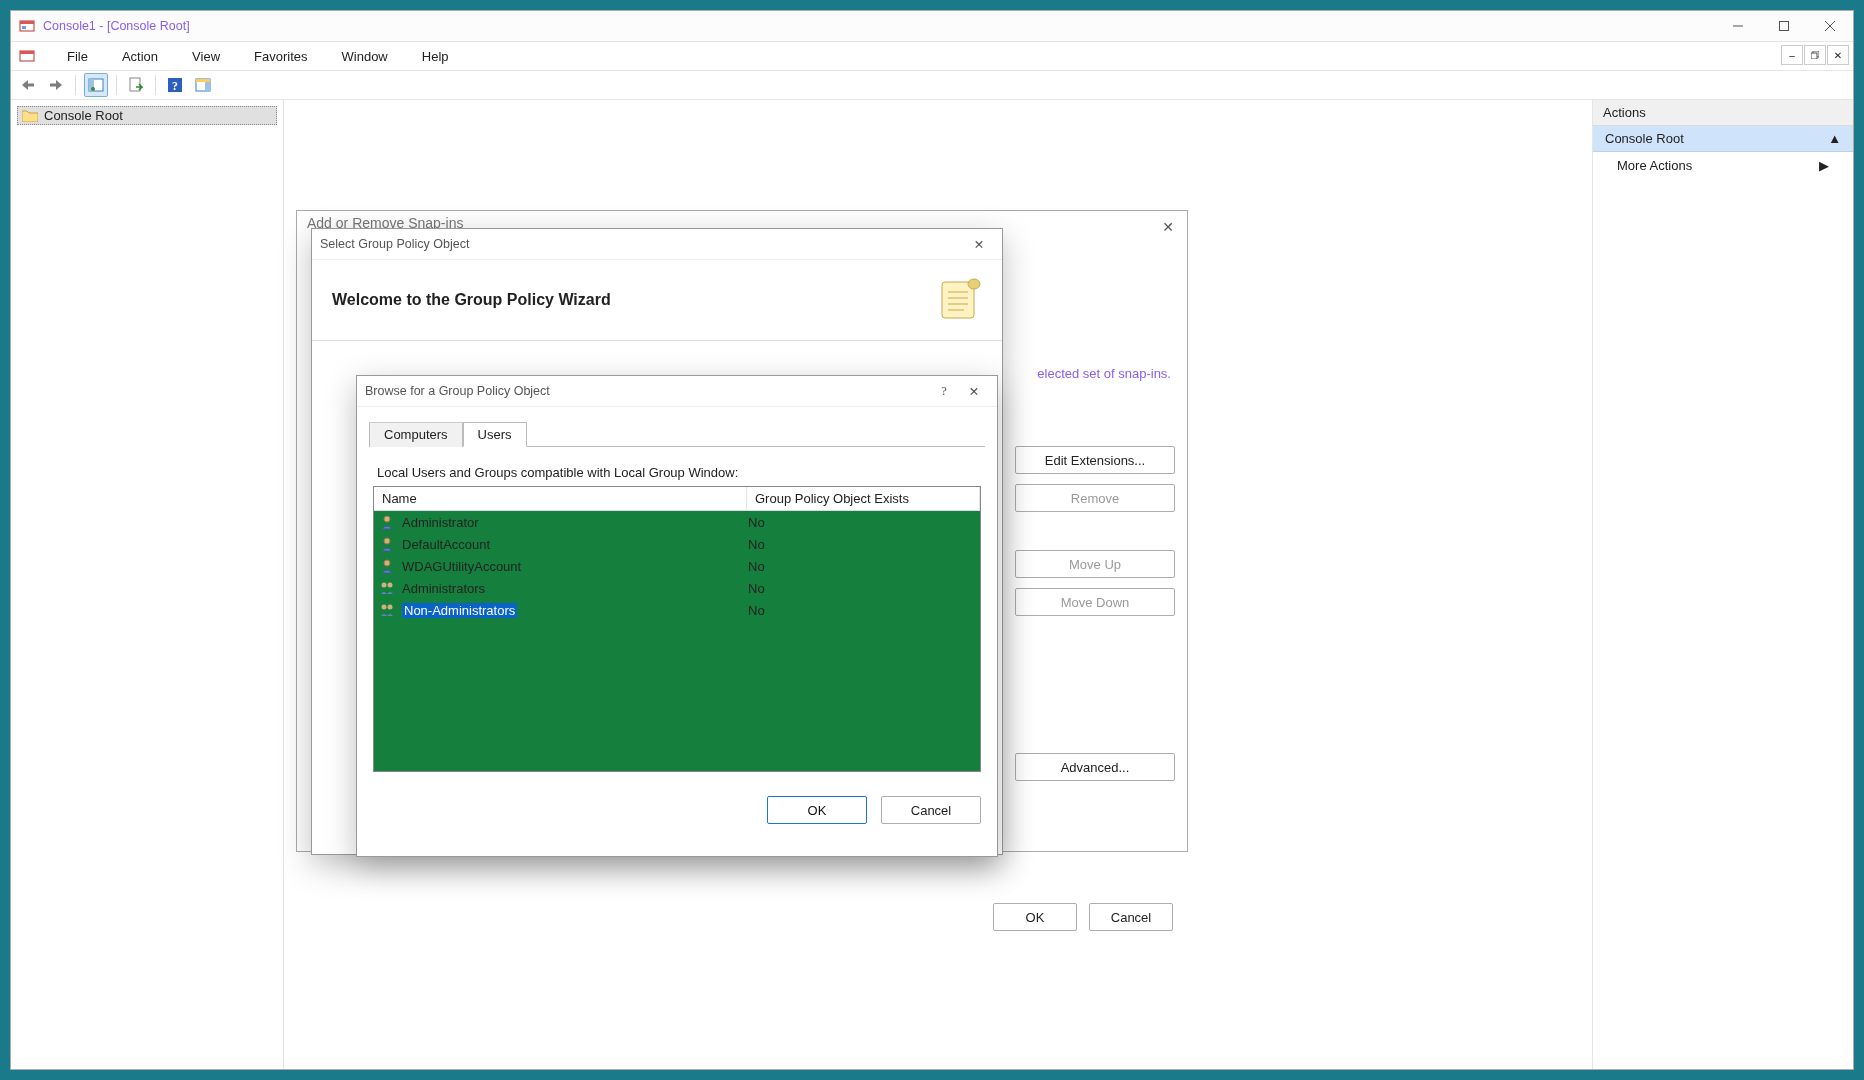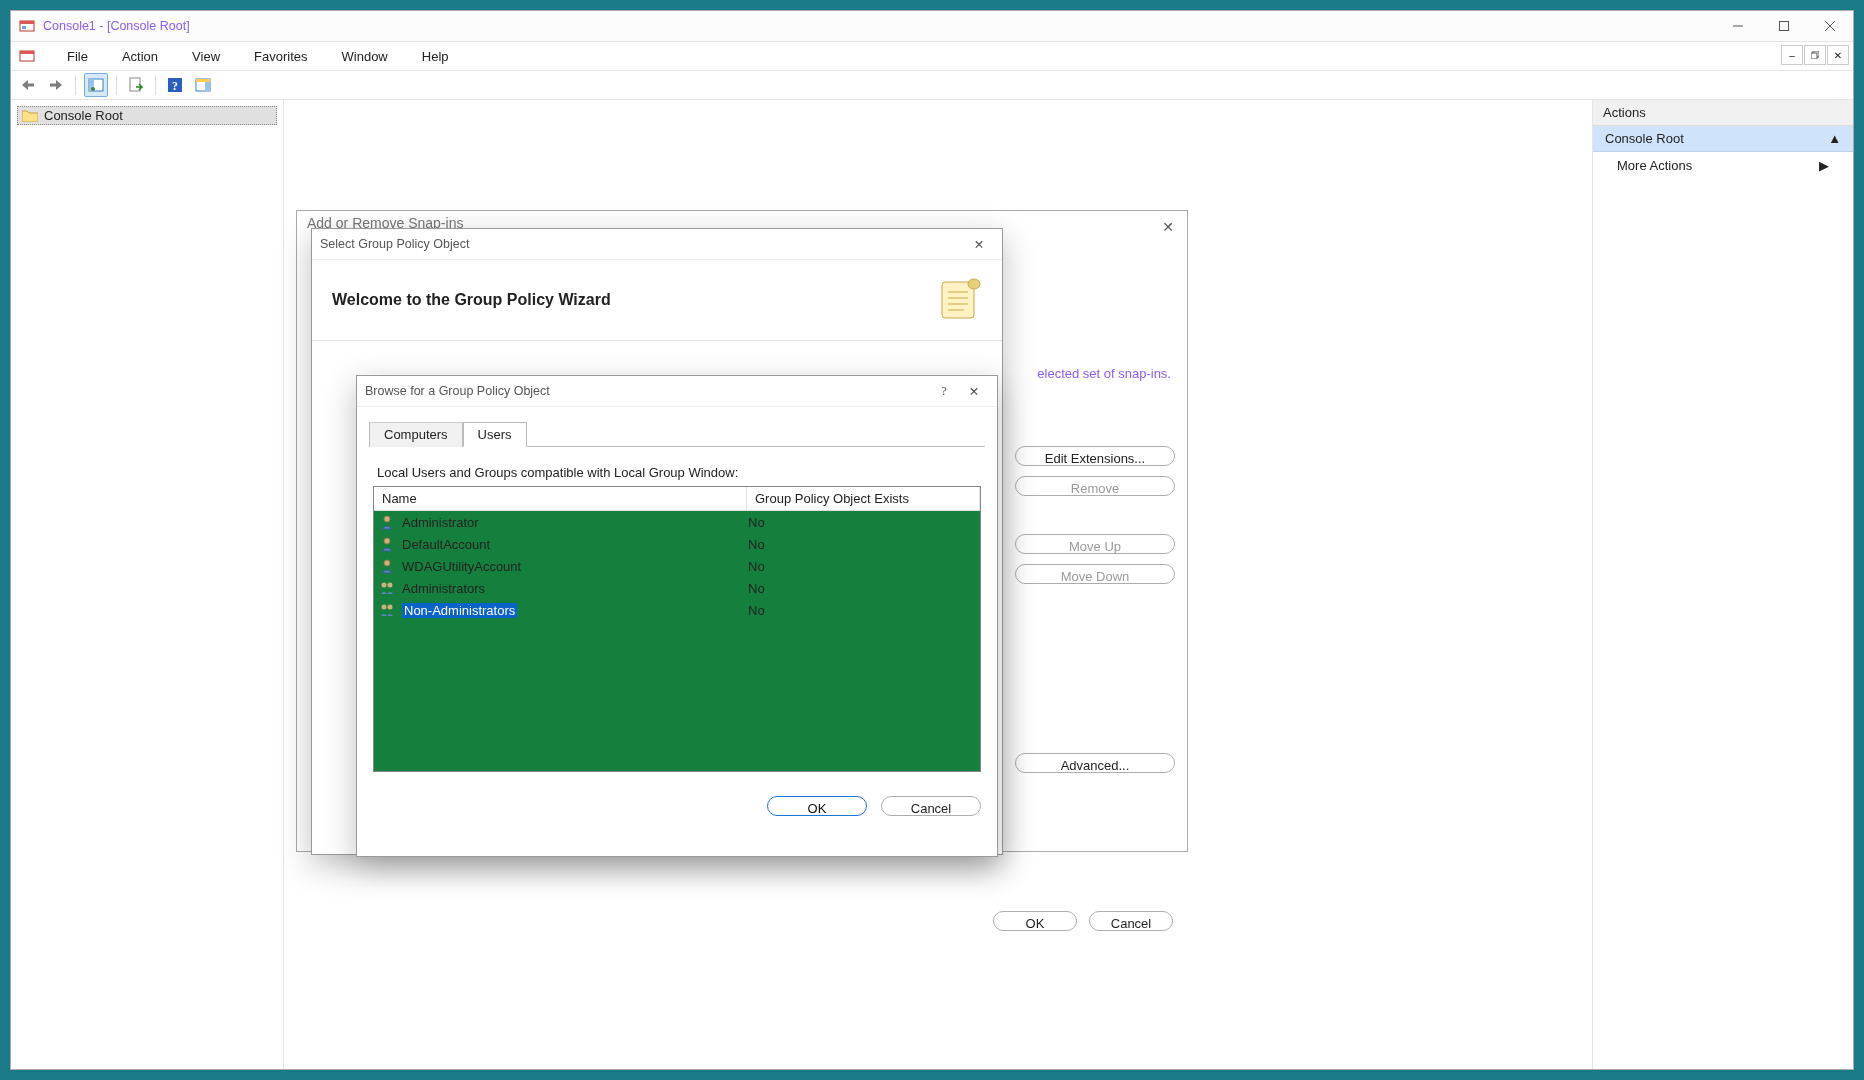--- a/index.html
+++ b/index.html
@@ -35,21 +35,21 @@
 .dlg-title .sp{flex:1}
 .dlg-x{width:30px;height:28px;display:flex;align-items:center;justify-content:center;color:#555}
 
 #dlg-snapins{left:285px;top:110px;width:890px;height:640px;border-color:#aaa;box-shadow:none}
 #dlg-snapins .topline{color:#777;padding:4px 10px 0;font-size:14px}
 #dlg-snapins .hint{position:absolute;top:155px;right:16px;color:#8b5cf6}
 #dlg-snapins .right-btns{position:absolute;right:12px;top:235px;display:flex;flex-direction:column;gap:10px}
 #dlg-snapins .right-btns button{width:160px}
 #dlg-snapins .footer{position:absolute;bottom:10px;right:14px;display:flex;gap:12px}
 
-button.win{background:#fff;border:1px solid #adadad;padding:4px 16px;border-radius:10px;font:inherit;color:#222;height:20px}
+button.win{background:#fff;border:1px solid #adadad;padding:4px 16px;border-radius:2px;font:inherit;color:#222;height:28px}
 button.win:disabled{color:#9a9a9a}
 button.win.primary{border-color:#1e74d2;background:#fff;color:#111}
 
 #dlg-wizard{left:300px;top:128px;width:690px;height:625px}
 #dlg-wizard .banner{height:80px;border-bottom:1px solid #e1e1e1;display:flex;align-items:center;padding:0 20px;justify-content:space-between}
 #dlg-wizard .banner h3{font-size:16px;margin:0;font-weight:700}
 #dlg-wizard .scroll-icon{width:48px;height:48px}
 
 #dlg-browse{left:345px;top:275px;width:640px;height:480px}
 #dlg-browse .dlg-title{font-weight:400}

